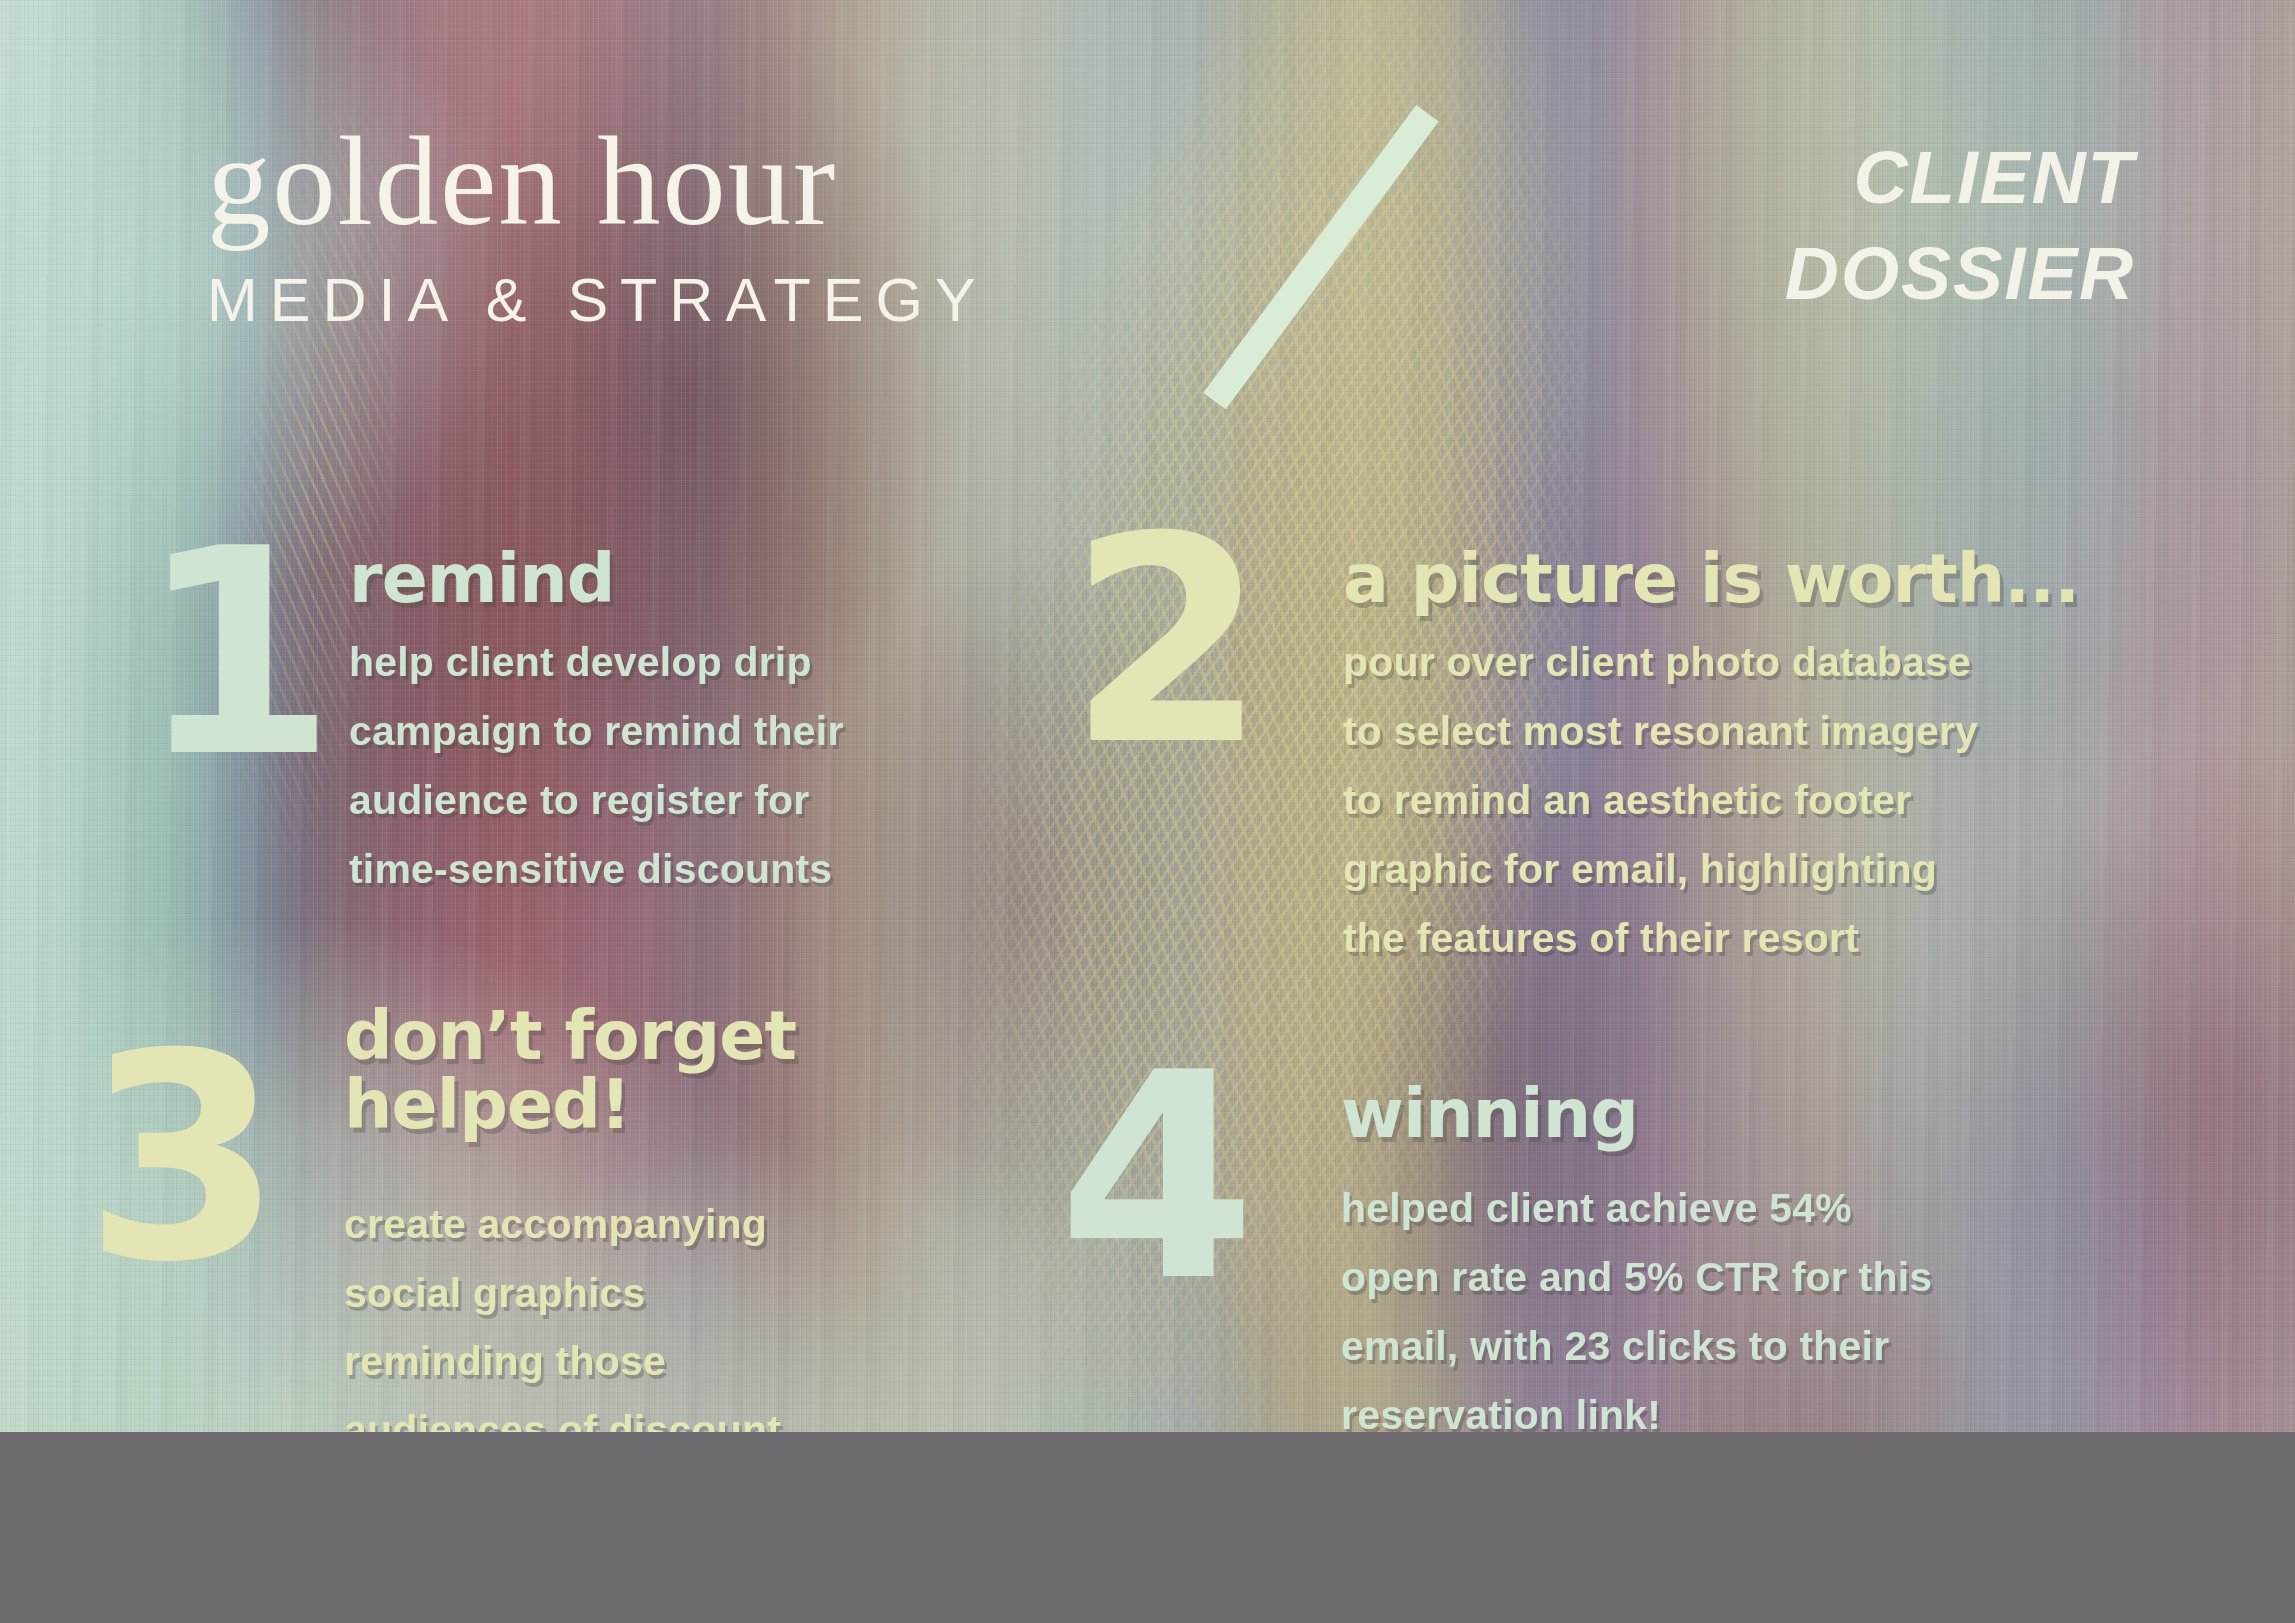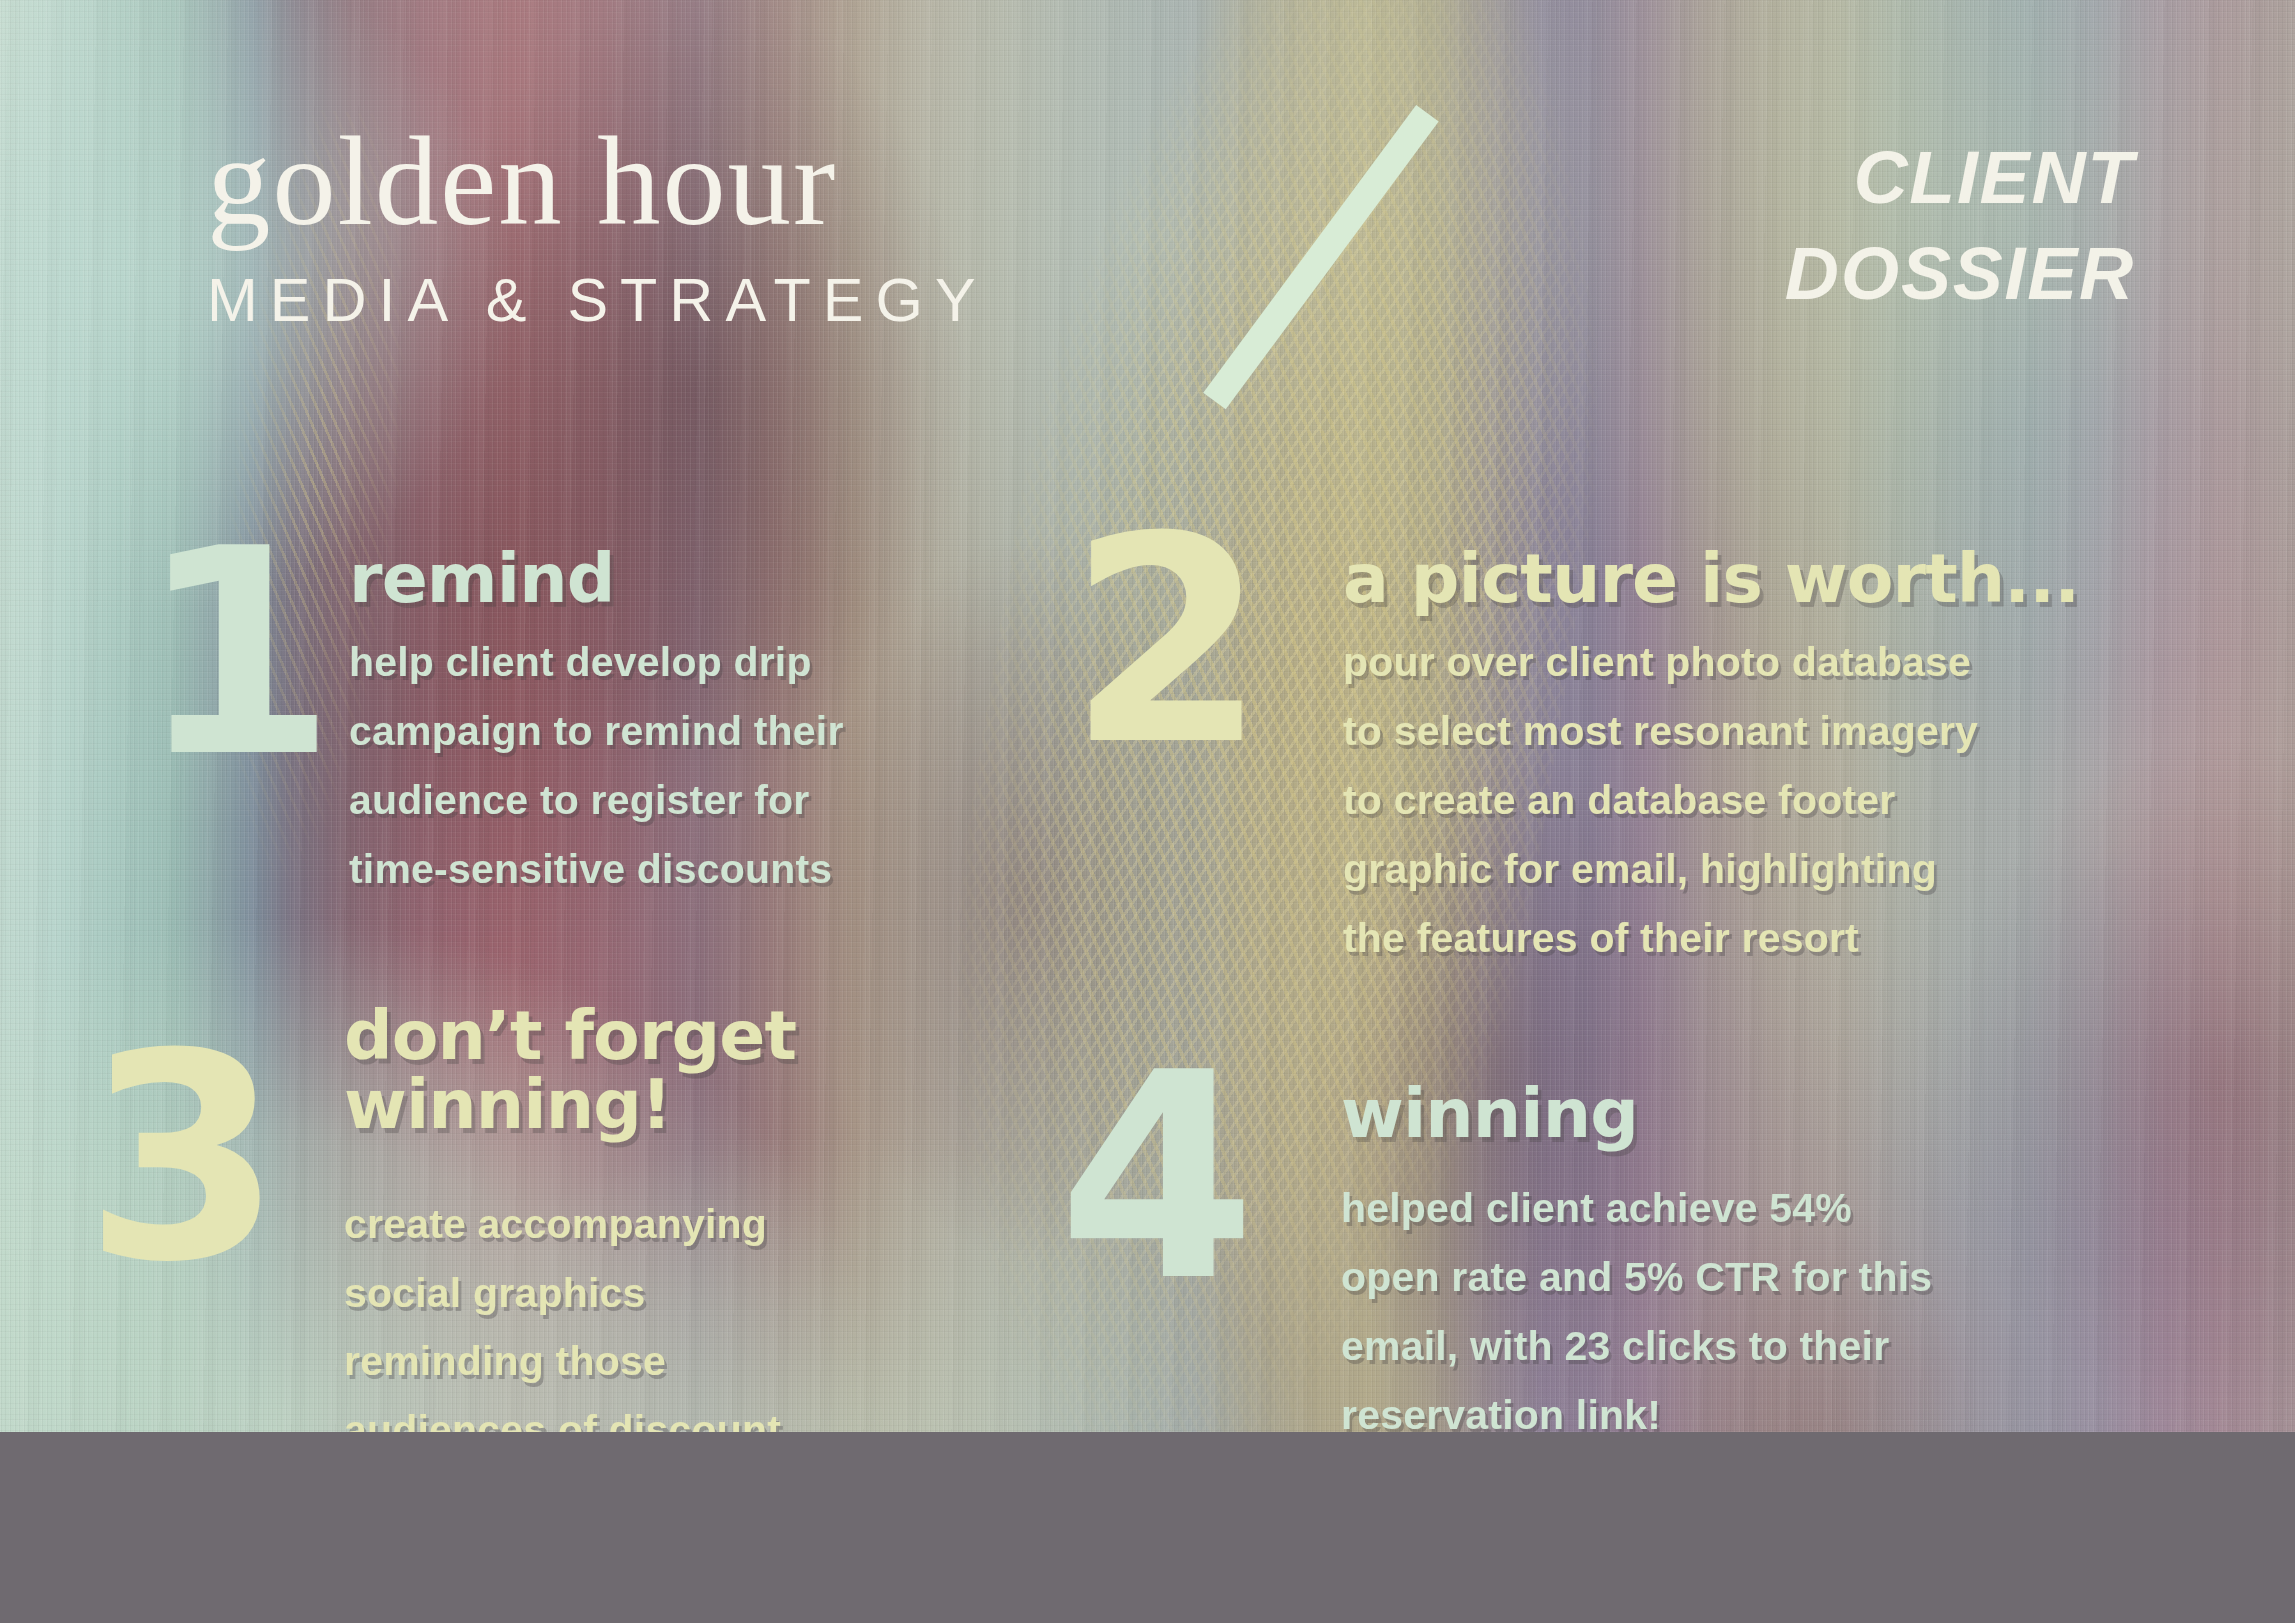--- a/index.html
+++ b/index.html
@@ -282,32 +282,32 @@
       </div>
     </div>
 
     <div class="sec" id="sec2">
       <div class="num cream">2</div>
       <div class="sec-body">
         <div class="sec-head cream">a picture is worth...</div>
         <div class="sec-lines cream">
           <div>pour over client photo database</div>
           <div>to select most resonant imagery</div>
-          <div>to create an database footer</div>
+          <div>to remind an aesthetic footer</div>
           <div>graphic for email, highlighting</div>
           <div>the features of their resort</div>
         </div>
       </div>
     </div>
 
     <div class="sec" id="sec3">
       <div class="num cream">3</div>
       <div class="sec-body">
         <div class="sec-head cream">don’t forget</div>
-        <div class="sec-head cream">winning!</div>
+        <div class="sec-head cream">helped!</div>
         <div class="sec-lines cream">
           <div>create accompanying</div>
           <div>social graphics</div>
           <div>reminding those</div>
           <div>audiences of discount</div>
         </div>
       </div>
     </div>
 
     <div class="sec" id="sec4">

